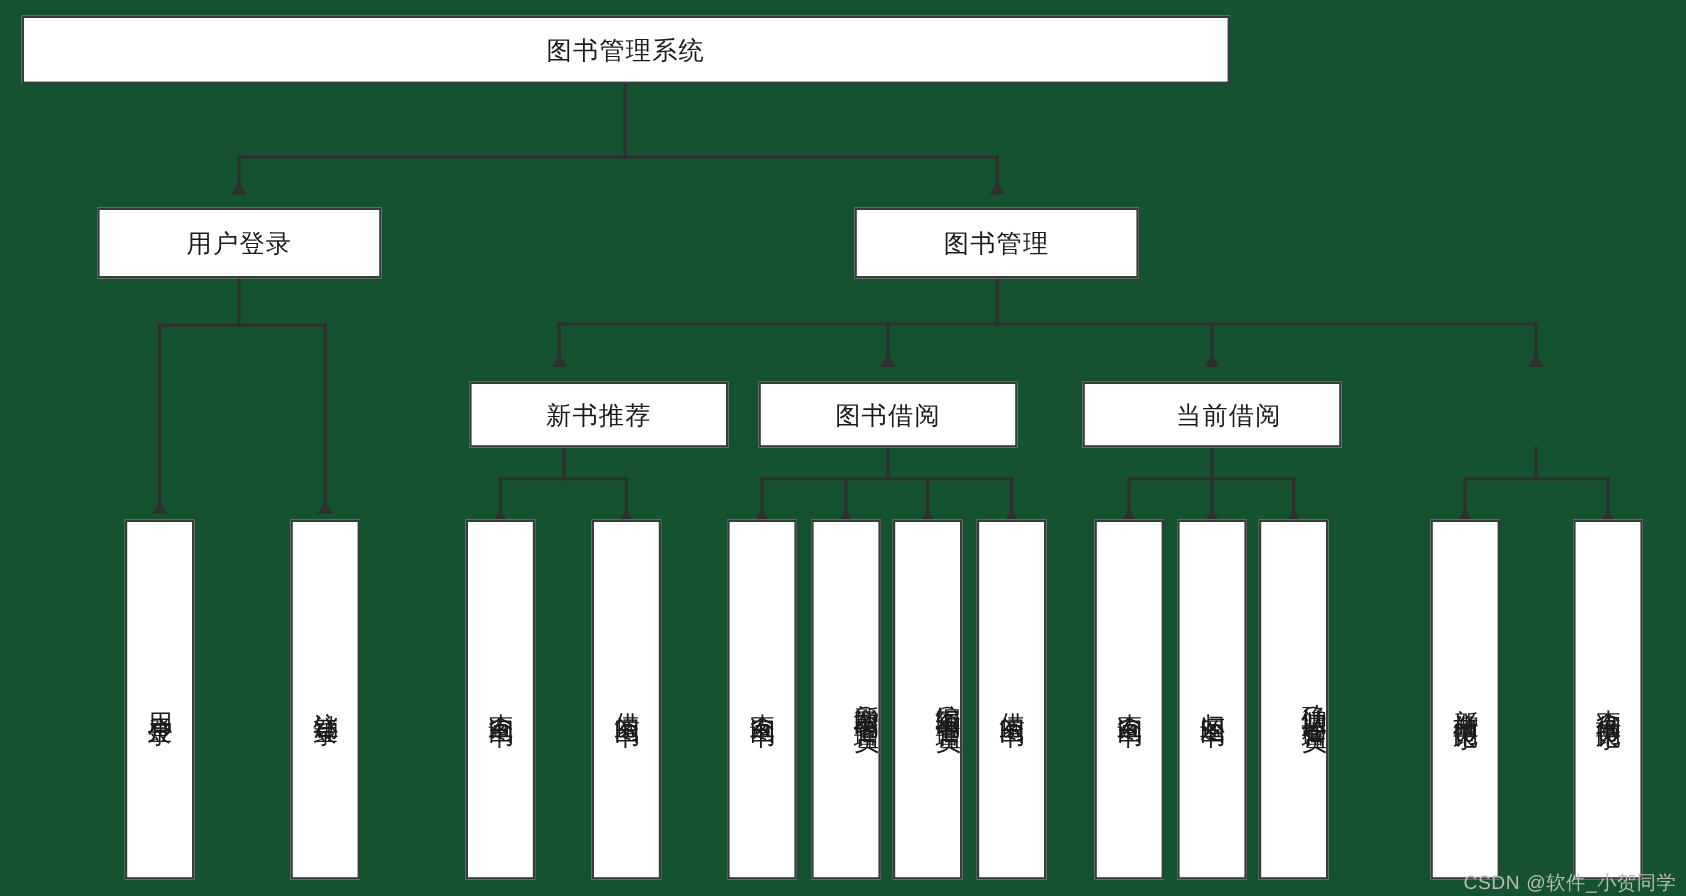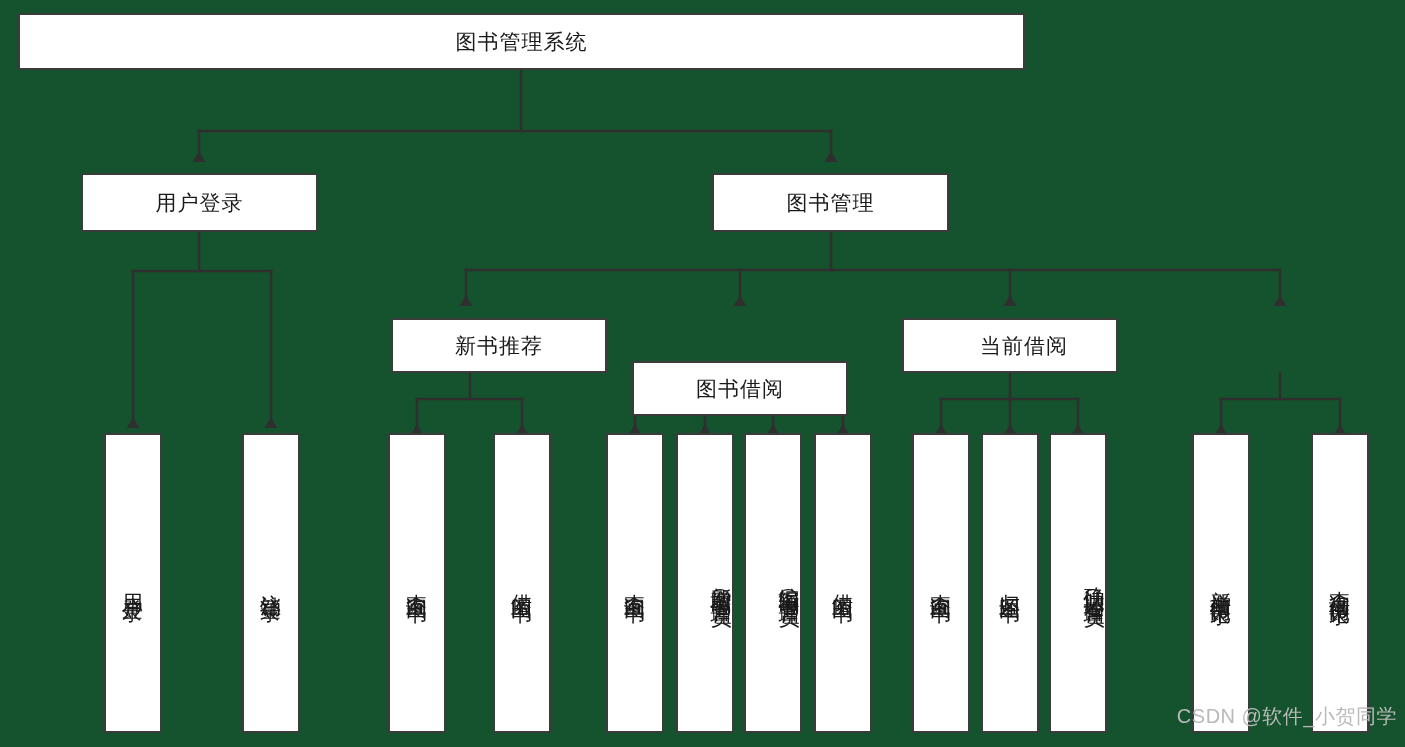--- a/index.html
+++ b/index.html
@@ -52,22 +52,22 @@
     position: absolute;
     left: 0;
     top: 0;
     width: 1405px;
     height: 747px;
     pointer-events: none;
   }
   .watermark {
     position: absolute;
     right: 8px;
-    bottom: 17px;
-    font-size: 20px;
+    bottom: 0;
+    font-size: 16px;
     color: #b9b9b9;
     white-space: nowrap;
     letter-spacing: 0.5px;
   }
 </style>
 </head>
 <body>
 
 <div id="canvas">
 
@@ -120,21 +120,21 @@
       <path d="M 1340 399 L 1340 425" marker-end="url(#arrow)"></path>
     </g>
   </svg>
 
   <div class="node h" style="left:18px; top:13px; width:1007px; height:57px;">图书管理系统</div>
 
   <div class="node h" style="left:81px; top:173px; width:237px; height:59px;">用户登录</div>
   <div class="node h" style="left:712px; top:173px; width:237px; height:59px;">图书管理</div>
 
   <div class="node h" style="left:362px; top:318px; width:216px; height:55px;margin-left:29px;">新书推荐</div>
-  <div class="node h" style="left:632px; top:318px; width:216px; height:55px;margin-top:43px;">图书借阅</div>
+  <div class="node h" style="left:632px; top:318px; width:216px; height:55px;">图书借阅</div>
   <div class="node h" style="left:902px; top:318px; width:216px; height:55px;padding-left:28px;">当前借阅</div>
 
   <div class="node v mid" style="left:104px; top:433px; width:58px; height:300px;">用户登录</div>
   <div class="node v mid" style="left:242px; top:433px; width:58px; height:300px;">注销登录</div>
 
   <div class="node v mid" style="left:388px; top:433px; width:58px; height:300px;">查询图书</div>
   <div class="node v mid" style="left:493px; top:433px; width:58px; height:300px;">借阅图书</div>
 
   <div class="node v mid" style="left:606px; top:433px; width:58px; height:300px;">查询图书</div>
   <div class="node v top" style="left:676px; top:433px; width:58px; height:300px;">新增图书（管理员）</div>

